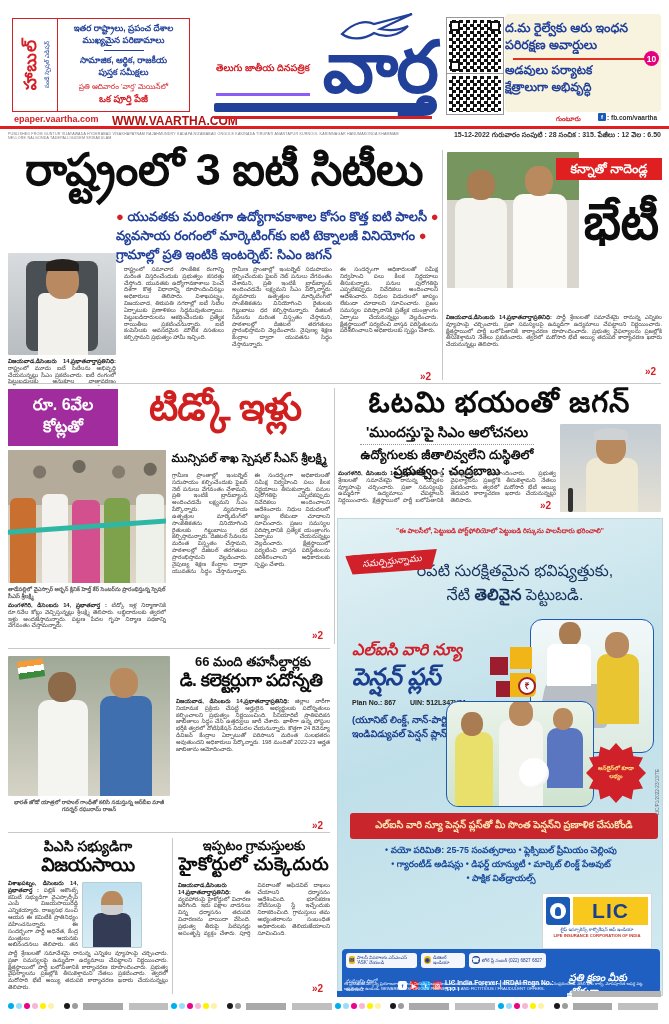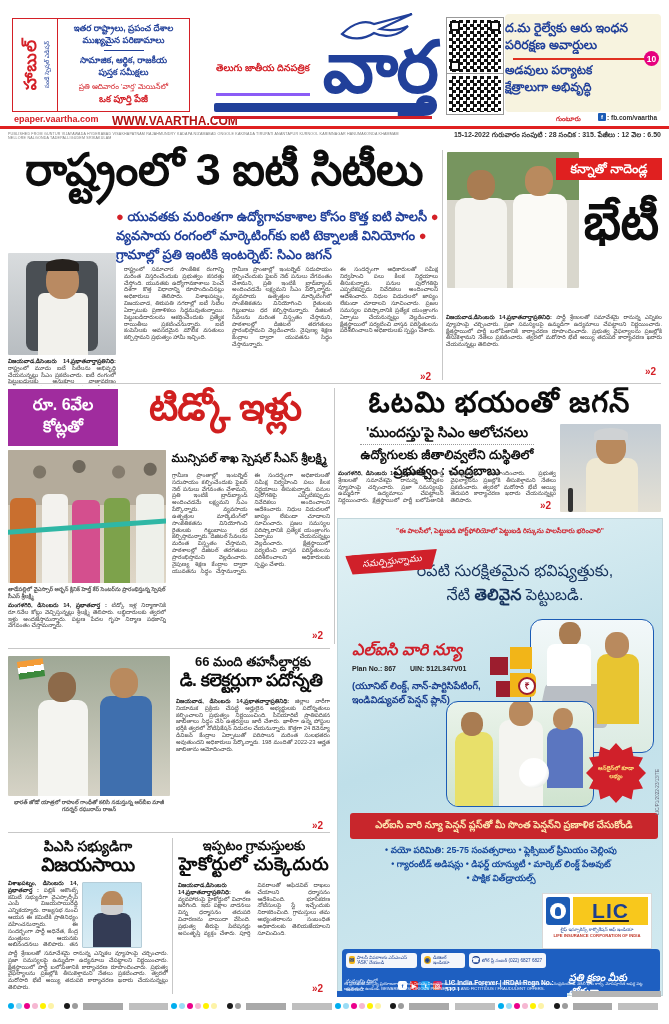--- a/index.html
+++ b/index.html
@@ -210,20 +210,21 @@
     <div style="position:absolute;left:152px;top:128px;width:56px;height:58px;">
       <div class="shape" style="left:20px;top:0;width:22px;height:22px;background:#f2b518;"></div>
       <div class="shape" style="left:0;top:10px;width:18px;height:18px;background:#9c1d2e;"></div>
       <div class="shape" style="left:20px;top:26px;width:26px;height:24px;background:#f2b518;border-radius:0 6px 6px 0;"></div>
       <div class="shape" style="left:6px;top:34px;width:14px;height:16px;background:#9c1d2e;"></div>
       <div class="shape" style="left:28px;top:30px;width:14px;height:14px;border-radius:50%;background:#fff;border:2px solid #9c1d2e;color:#9c1d2e;font-size:9px;font-weight:bold;text-align:center;line-height:14px;">₹</div>
     </div>
 
     <div style="position:absolute;left:14px;top:122px;width:140px;">
       <div class="b" style="font-size:16px;color:#d0202a;font-style:italic;">ఎల్ఐసి వారి న్యూ</div>
+      <div class="b" style="font-size:24px;color:#1b3f8f;font-style:italic;letter-spacing:-0.5px;">పెన్షన్ ప్లస్</div>
       <div style="display:flex;gap:14px;margin-top:2px;">
         <span class="b" style="font-size:7px;color:#222;">Plan No.: 867</span>
         <span class="b" style="font-size:7px;color:#222;">UIN: 512L347V01</span>
       </div>
       <div style="margin-top:8px;font-size:9.5px;color:#1b3f8f;font-weight:bold;">(యూనిట్ లింక్డ్, నాన్-పార్టిసిపేటింగ్,</div>
       <div style="font-size:9.5px;color:#1b3f8f;font-weight:bold;">ఇండివిడ్యువల్ పెన్షన్ ప్లాన్)</div>
     </div>
 
     <div class="ph" style="position:absolute;left:108px;top:182px;width:146px;height:104px;border-radius:12px;background:linear-gradient(180deg,#eaf3ea,#cfe3cf);border:1.5px solid #1b5bb5;">
       <div class="shape" style="left:8px;top:30px;width:38px;height:74px;background:#e8e06a;border-radius:10px 10px 0 0;"></div>
@@ -242,21 +243,21 @@
     <div class="c" style="position:absolute;left:12px;top:294px;width:300px;background:#c8262c;color:#ffe9b0;font-size:9.8px;font-weight:bold;
                 padding:6px 4px;border-radius:3px;">ఎల్ఐసి వారి న్యూ పెన్షన్ ప్లస్‌తో మీ సొంత పెన్షన్‌ని ప్రణాళిక చేసుకోండి</div>
 
     <div class="c b" style="position:absolute;left:10px;top:326px;width:306px;font-size:8.8px;color:#15489c;">• వయో పరిమితి: 25-75 సంవత్సరాలు • ఫ్లెక్సిబుల్ ప్రీమియం చెల్లింపు</div>
     <div class="c b" style="position:absolute;left:10px;top:340px;width:306px;font-size:8.8px;color:#15489c;">• గ్యారంటీడ్ అడిషన్లు • డిఫర్డ్ యాన్యుటీ • మార్కెట్ లింక్డ్ పేఅవుట్</div>
     <div class="c b" style="position:absolute;left:10px;top:354px;width:306px;font-size:8.8px;color:#15489c;">• పాక్షిక విత్‌డ్రాయల్స్</div>
 
     <div class="vert" style="position:absolute;right:2px;top:250px;font-size:4.6px;color:#667;">LIC/P1/2022-23/13/TE</div>
 
     <div style="position:absolute;right:10px;top:374px;width:110px;height:56px;background:#fff;border:1px solid #d8d8d8;padding:3px;box-sizing:border-box;">
-      <div style="display:flex;gap:3px;align-items:center;text-decoration:underline;">
+      <div style="display:flex;gap:3px;align-items:center;">
         <div style="width:24px;height:28px;background:#1b5bb5;border-radius:3px;display:flex;align-items:center;justify-content:center;">
           <div style="width:16px;height:16px;border-radius:50%;background:#fff;display:flex;align-items:center;justify-content:center;">
             <div style="width:6px;height:9px;background:#1b5bb5;border-radius:50% 50% 2px 2px;"></div>
           </div>
         </div>
         <div style="flex:1;height:28px;background:#f8c81c;color:#1b3f8f;font-size:21px;font-weight:800;text-align:center;line-height:28px;letter-spacing:1px;">LIC</div>
       </div>
       <div class="c" style="font-size:4.6px;color:#1b3f8f;margin-top:2px;">లైఫ్ ఇన్సూరెన్స్ కార్పొరేషన్ ఆఫ్ ఇండియా</div>
       <div class="c" style="font-size:4.2px;color:#c0392b;font-weight:bold;">LIFE INSURANCE CORPORATION OF INDIA</div>
     </div>

